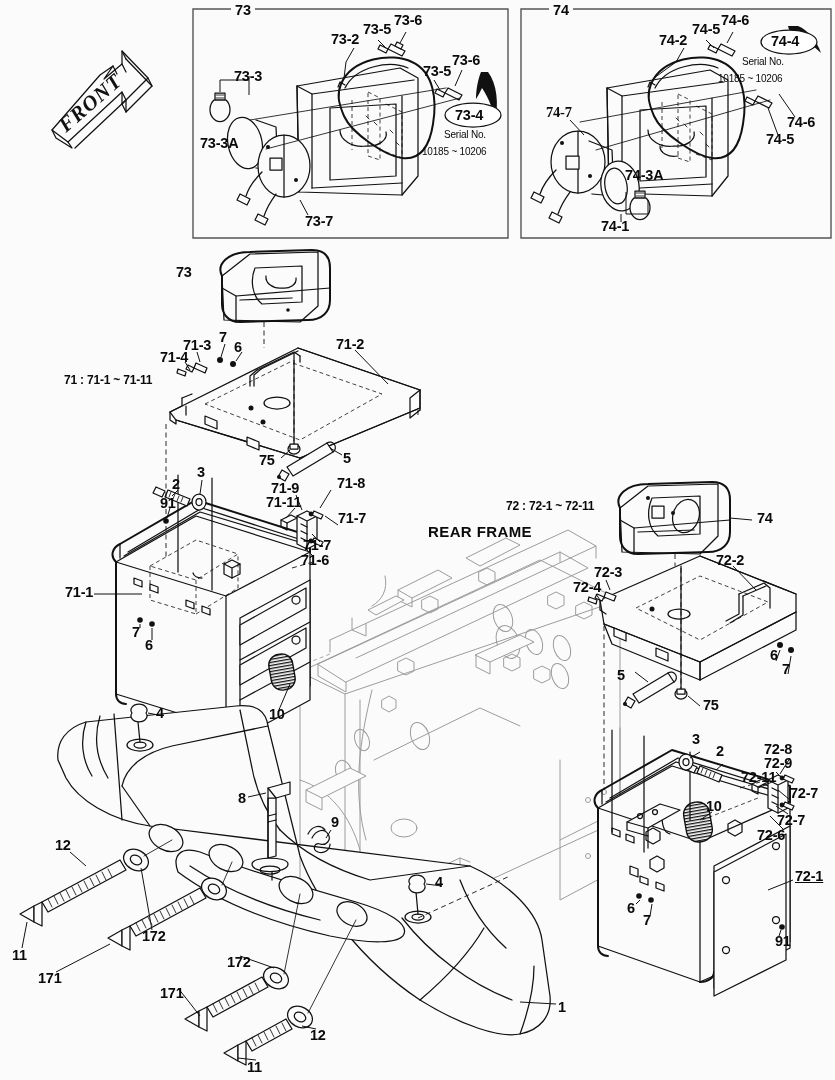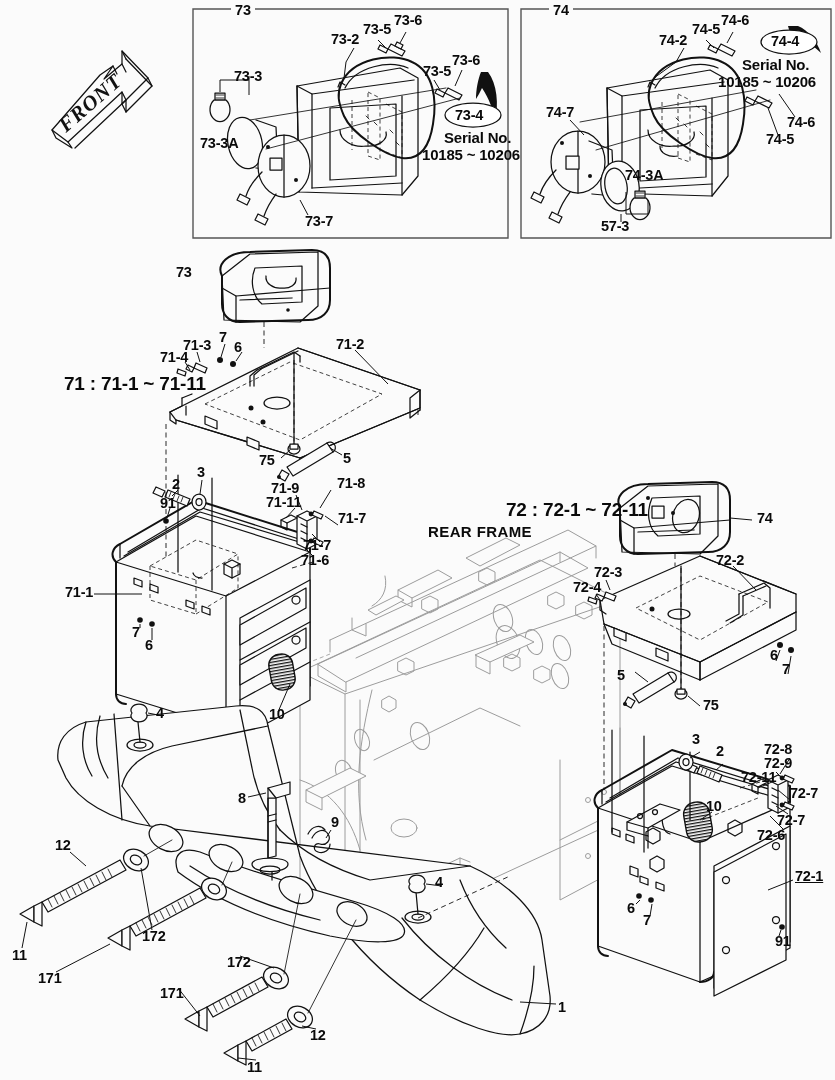--- a/index.html
+++ b/index.html
@@ -4,23 +4,23 @@
 <title>Parts Diagram</title>
 <style>
   html,body{margin:0;padding:0;background:#ffffff;}
   body{width:835px;height:1080px;position:relative;overflow:hidden;
        font-family:"Liberation Sans","DejaVu Sans",sans-serif;}
   #sheet{position:absolute;inset:0;width:835px;height:1080px;background:#fbfbfb;}
   svg{position:absolute;top:0;left:0;width:835px;height:1080px;}
   .lbl{position:absolute;font-family:"Liberation Sans","DejaVu Sans",sans-serif;
        font-size:14.5px;font-weight:700;color:#0a0a0a;white-space:nowrap;
        letter-spacing:-0.2px;line-height:1;}
-  .lbl.ser{font-size:15px;font-weight:700;}
+  .lbl.ser{font-size:10px;font-weight:400;}
   .lbl.rf{font-size:15px;font-weight:700;letter-spacing:0.4px;}
-  .lbl.grp{font-size:19px;font-weight:700;}
+  .lbl.grp{font-size:12px;font-weight:700;}
   .boxnum{position:absolute;font-size:14.5px;font-weight:700;color:#0a0a0a;background:#fbfbfb;padding:0 4px;}
 </style>
 </head>
 <body>
 
 <div id="sheet">
 
 <svg viewBox="0 0 835 1080" xmlns="http://www.w3.org/2000/svg">
   <defs>
     <style>
@@ -657,23 +657,23 @@
 <div class="lbl" style="left:331px;top:32px;">73-2</div>
 <div class="lbl" style="left:363px;top:22px;">73-5</div>
 <div class="lbl" style="left:394px;top:13px;">73-6</div>
 <div class="lbl" style="left:423px;top:64px;">73-5</div>
 <div class="lbl" style="left:452px;top:53px;">73-6</div>
 <div class="lbl" style="left:305px;top:214px;">73-7</div>
 <div class="lbl" style="left:455px;top:108px;text-align:center;">73-4</div>
 <div class="lbl ser" style="left:444px;top:130px;">Serial No.</div>
 <div class="lbl ser" style="left:422px;top:147px;">10185 ~ 10206</div>
 
-<div class="lbl" style="left:546px;top:105px;">74-7</div>
+<div class="lbl" style="left:546px;top:105px;font-family:Liberation Serif, serif;">74-7</div>
 <div class="lbl" style="left:625px;top:168px;">74-3A</div>
-<div class="lbl" style="left:601px;top:219px;">57-3</div>
+<div class="lbl" style="left:601px;top:219px;">74-1</div>
 <div class="lbl" style="left:659px;top:33px;">74-2</div>
 <div class="lbl" style="left:692px;top:22px;">74-5</div>
 <div class="lbl" style="left:721px;top:13px;">74-6</div>
 <div class="lbl" style="left:766px;top:132px;">74-5</div>
 <div class="lbl" style="left:787px;top:115px;">74-6</div>
 <div class="lbl" style="left:771px;top:34px;">74-4</div>
 <div class="lbl ser" style="left:742px;top:57px;">Serial No.</div>
 <div class="lbl ser" style="left:718px;top:74px;">10185 ~ 10206</div>
 
 <div class="lbl grp" style="left:64px;top:374px;">71 : 71-1 ~ 71-11</div>

